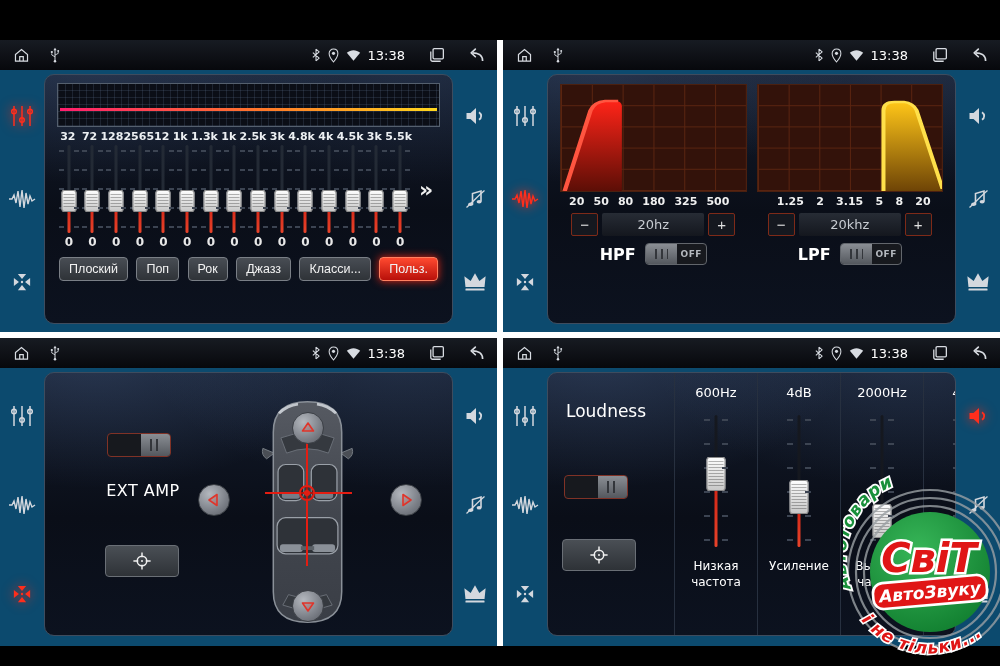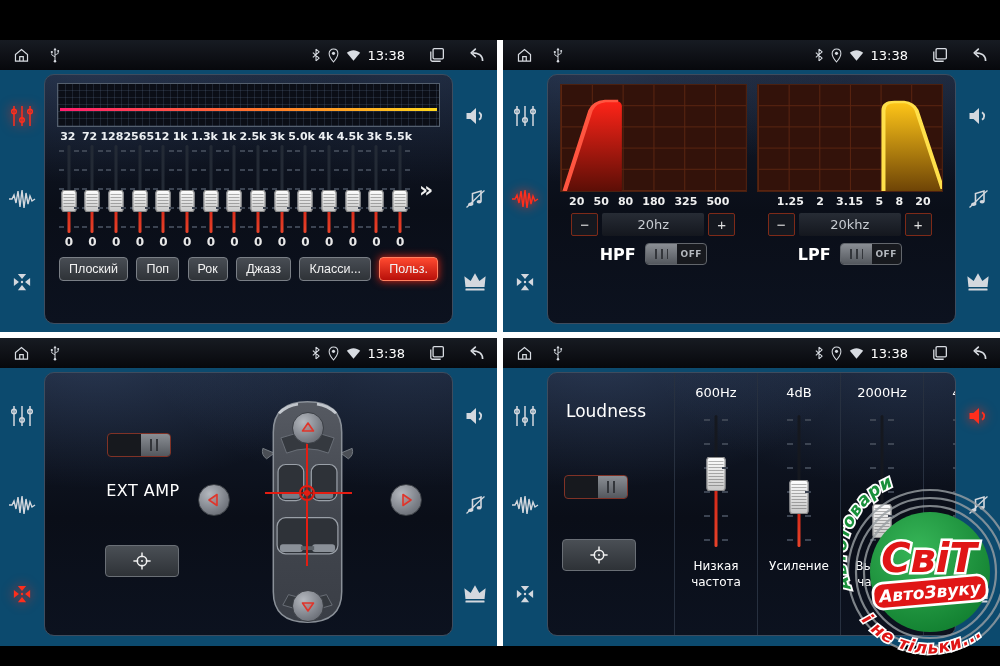--- a/index.html
+++ b/index.html
@@ -323,21 +323,21 @@
         <span class="freq">32</span>
         <span class="freq">72</span>
         <span class="freq">128</span>
         <span class="freq">256</span>
         <span class="freq">512</span>
         <span class="freq">1k</span>
         <span class="freq">1.3k</span>
         <span class="freq">1k</span>
         <span class="freq">2.5k</span>
         <span class="freq">3k</span>
-        <span class="freq">5.0k</span>
+        <span class="freq">4.8k</span>
         <span class="freq">4k</span>
         <span class="freq">4.5k</span>
         <span class="freq">3k</span>
         <span class="freq">5.5k</span>
       </div>
       <div class="eq-row vsliders">
         <div class="vslider">
             <div class="track"></div>
             <div class="thumb"></div>
           </div>

